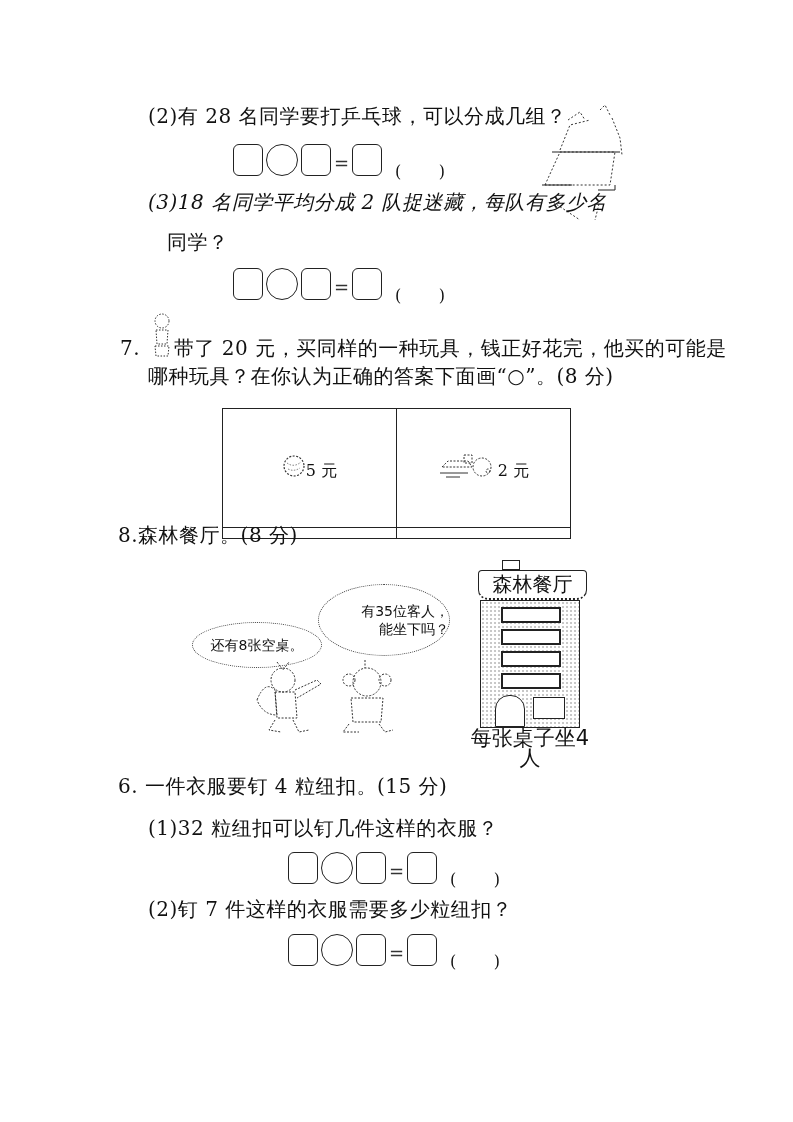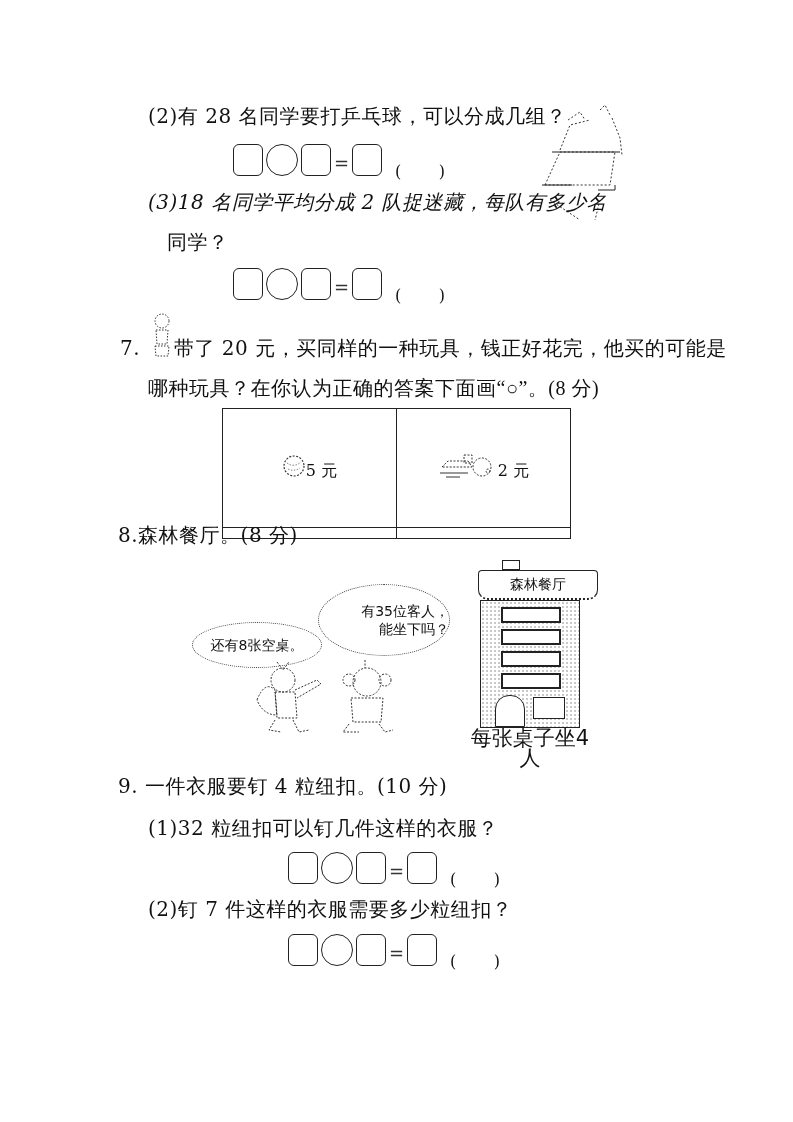--- a/index.html
+++ b/index.html
@@ -60,21 +60,21 @@
 
 <div class="abs txt" style="left:120px;top:338px;">7.</div>
 <svg class="abs" style="left:152px;top:312px;" width="20" height="46">
   <g fill="none" stroke="#333" stroke-width="1" stroke-dasharray="1.5,1.5">
     <circle cx="10" cy="9" r="7"></circle>
     <path d="M4 18 L16 18 L15 32 L5 32 Z"></path>
     <path d="M3 34 L17 34 L16 44 L4 44 Z"></path>
   </g>
 </svg>
 <div class="abs txt" style="left:174px;top:338px;">带了 20 元，买同样的一种玩具，钱正好花完，他买的可能是</div>
-<div class="abs txt" style="left:148px;top:378px;font-family:Liberation Serif, serif;">哪种玩具？在你认为正确的答案下面画“○”。(8 分)</div>
+<div class="abs txt" style="left:148px;top:366px;">哪种玩具？在你认为正确的答案下面画“○”。(8 分)</div>
 
 <table class="toys">
   <tbody>
       <tr>
     <td>
       <svg width="24" height="24" style="vertical-align:-2px;">
         <circle cx="12" cy="12" r="10" fill="none" stroke="#333" stroke-width="1.2" stroke-dasharray="2,1.5"></circle>
         <path d="M5 9 Q12 14 19 8 M6 15 Q12 18 18 14" fill="none" stroke="#555" stroke-width="0.8" stroke-dasharray="1.5,1.5"></path>
       </svg><span>5 元</span>
     </td>
@@ -122,33 +122,33 @@
     <circle cx="32" cy="22" r="14"></circle>
     <circle cx="14" cy="20" r="6"></circle>
     <circle cx="50" cy="20" r="6"></circle>
     <path d="M16 38 L48 38 L46 62 L18 62 Z"></path>
     <path d="M14 64 L8 72 L24 72 M44 64 L50 72 L58 70"></path>
   </g>
 </svg>
 
 <div class="abs" style="left:470px;top:558px;width:120px;height:190px;">
   <div class="abs" style="left:32px;top:2px;width:18px;height:10px;border:1.5px solid #222;box-sizing:border-box;"></div>
-  <div class="abs" style="left:8px;top:12px;width:120px;height:30px;border:1.5px solid #222;border-bottom:2px dotted #222;border-radius:4px 4px 10px 10px;box-sizing:border-box;display:flex;align-items:center;justify-content:center;font-family:Liberation Serif, serif;font-size:14px;">森林餐厅</div>
+  <div class="abs" style="left:8px;top:12px;width:109px;height:30px;border:1.5px solid #222;border-bottom:2px dotted #222;border-radius:4px 4px 10px 10px;box-sizing:border-box;display:flex;align-items:center;justify-content:center;font-family:Liberation Serif, serif;font-size:20px;">森林餐厅</div>
   <div class="abs" style="left:10px;top:42px;width:100px;height:128px;border:1.5px solid #222;box-sizing:border-box;background-image:radial-gradient(#888 0.6px, transparent 0.8px);background-size:4px 4px;">
     <div class="abs" style="left:20px;top:6px;width:60px;height:16px;border:2px solid #222;background:#fff;box-sizing:border-box;"></div>
     <div class="abs" style="left:20px;top:28px;width:60px;height:16px;border:2px solid #222;background:#fff;box-sizing:border-box;"></div>
     <div class="abs" style="left:20px;top:50px;width:60px;height:16px;border:2px solid #222;background:#fff;box-sizing:border-box;"></div>
     <div class="abs" style="left:20px;top:72px;width:60px;height:16px;border:2px solid #222;background:#fff;box-sizing:border-box;"></div>
     <div class="abs" style="left:52px;top:96px;width:32px;height:22px;border:1.5px solid #222;background:#fff;box-sizing:border-box;"></div>
     <div class="abs" style="left:14px;top:94px;width:30px;height:32px;border:1.5px solid #222;border-radius:14px 14px 0 0;background:#fff;box-sizing:border-box;"></div>
   </div>
   <div class="abs" style="left:0px;top:170px;width:120px;text-align:center;font-family:'DejaVu Sans','Liberation Sans',sans-serif;font-size:21px;line-height:20px;">每张桌子坐4人</div>
 </div>
 
-<div class="abs txt" style="left:118px;top:776px;">9.  一件衣服要钉 4 粒纽扣。(10 分)</div>
+<div class="abs txt" style="left:118px;top:776px;">6.  一件衣服要钉 4 粒纽扣。(15 分)</div>
 <div class="abs txt" style="left:148px;top:818px;">(1)32 粒纽扣可以钉几件这样的衣服？</div>
 <div class="eq" style="left:288px;top:848px;">
   <div class="sq"></div>
   <div class="ci"></div>
   <div class="sq"></div>
   <span class="eqs">=</span>
   <div class="sq"></div>
   <div class="par">
       <span>(</span>
       <span>)</span>

